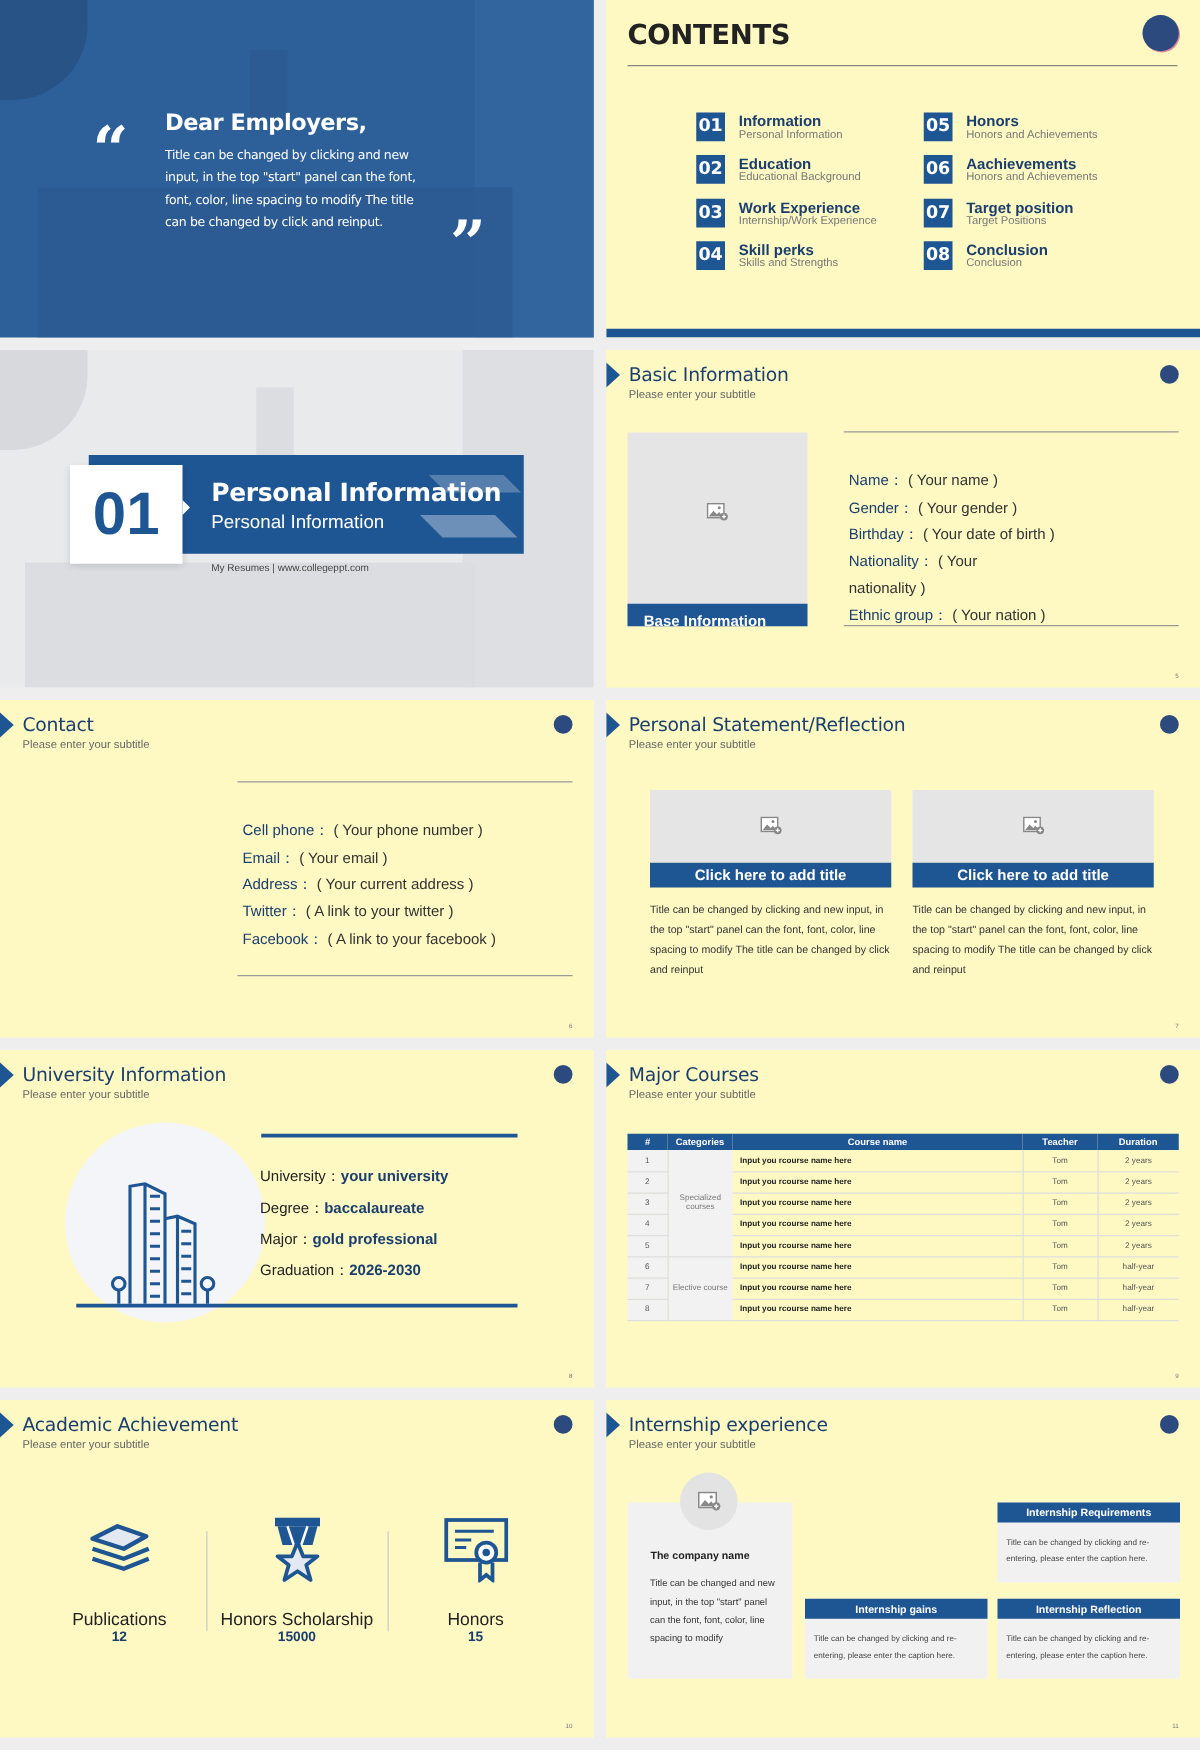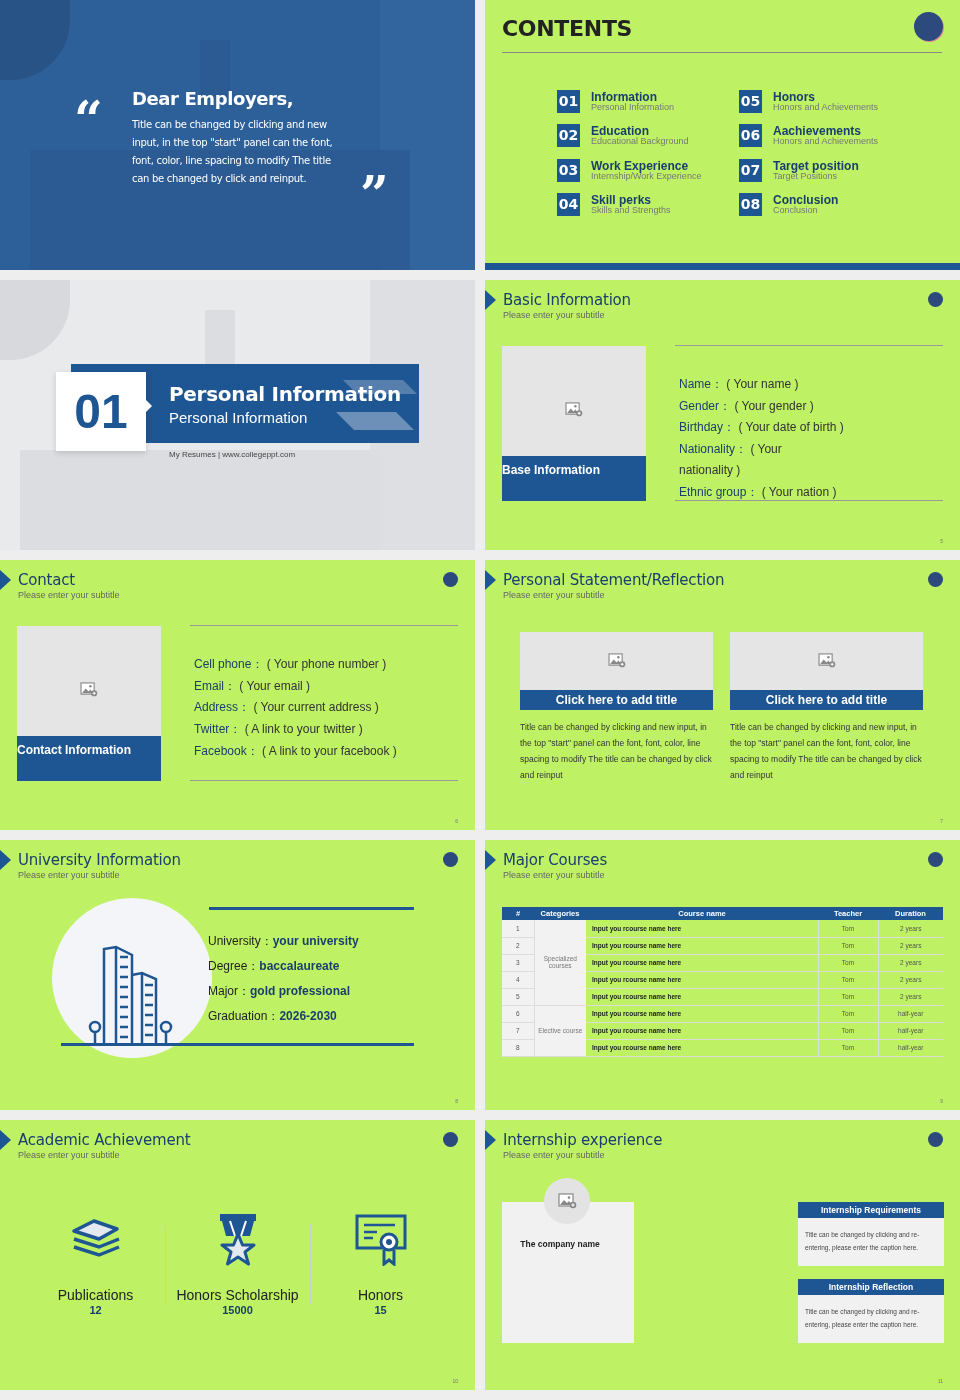--- a/index.html
+++ b/index.html
@@ -1,20 +1,20 @@
 <!DOCTYPE html>
 <html><head>
 <meta charset="utf-8">
 <style>
   * { box-sizing: border-box; margin: 0; padding: 0; }
   body {
     width: 960px; height: 1400px; background: #eeeeef;
     font-family: "Liberation Sans", sans-serif; position: relative; overflow: hidden;
   }
-  .slide { position: absolute; width: 475px; height: 270px; background: #bef264; overflow: hidden; }
+  .slide { position: absolute; width: 475px; height: 270px; background: #fef9c3; overflow: hidden; }
   .s1 { left: 0; top: 0; background: #2d5f98; }
   .s2 { left: 485px; top: 0; }
   .s3 { left: 0; top: 280px; background: #e9eaec; }
   .s4 { left: 485px; top: 280px; }
   .s5 { left: 0; top: 560px; }
   .s6 { left: 485px; top: 560px; }
   .s7 { left: 0; top: 840px; }
   .s8 { left: 485px; top: 840px; }
   .s9 { left: 0; top: 1120px; }
   .s10 { left: 485px; top: 1120px; }
@@ -55,21 +55,21 @@
   .s3 .numbox { position: absolute; left: 56px; top: 92px; width: 90px; height: 79px; background: #fff; box-shadow: 0 2px 6px rgba(0,0,0,0.15); }
   .s3 .numbox::after { content: ""; position: absolute; right: -6px; top: 28px; border-top: 6px solid transparent; border-bottom: 6px solid transparent; border-left: 6px solid #fff; }
   .s3 .num { position: absolute; left: 56px; top: 92px; width: 90px; text-align: center; font-size: 48px; font-weight: bold; color: #1e5593; line-height: 79px; }
   .s3 .t1 { position: absolute; left: 169px; top: 102px; font-size: 20px; font-weight: bold; color: #fff; font-family: "DejaVu Sans", sans-serif; letter-spacing: -0.3px; }
   .s3 .t2 { position: absolute; left: 169px; top: 129px; font-size: 15px; color: #fff; }
   .s3 .foot { position: absolute; left: 169px; top: 170px; font-size: 8px; color: #444; }
 
   
   .photo { position: absolute; background: #e6e5e6; }
   .photo .img-icon { position: absolute; left: 50%; top: 50%; width: 18px; height: 15px; margin: -8px 0 0 -9px; }
-  .photo .cap { position: absolute; left: 0; bottom: 0; width: 100%; height: 45px; background: #1e5593; color: #fff; font-weight: bold; font-size: 12px; line-height: 29px; }
+  .photo .cap { position: absolute; left: 0; bottom: 0; width: 100%; height: 18px; background: #1e5593; color: #fff; font-weight: bold; font-size: 12px; line-height: 29px; padding-left: 13px; }
 
   .hr { position: absolute; height: 1px; background: #999; }
   .kv { position: absolute; font-size: 12px; color: #333; white-space: nowrap; }
   .kv .k { color: #1a3e6e; }
 
   
   .ps-card { position: absolute; top: 72px; width: 193px; }
   .ps-card .ph { height: 58px; background: #e6e5e6; position: relative; }
   .ps-card .bar { height: 20px; background: #1e5593; color: #fff; text-align: center; font-weight: bold; font-size: 12px; line-height: 20px; }
   .ps-card .txt { margin-top: 9px; font-size: 8.5px; line-height: 16px; color: #333; }
@@ -219,26 +219,20 @@
   <div class="kv" style="left:194px;top:204px"><span class="k">Ethnic group：</span> <span>( Your nation )</span></div>
   <div class="hr" style="left:190px;top:220px;width:268px"></div>
   <div class="pg-num">5</div>
 </div>
 
 <div class="slide s5">
   <div class="hdr-arrow"></div>
   <div class="hdr-title">Contact</div>
   <div class="hdr-sub">Please enter your subtitle</div>
   <div class="hdr-dot"></div>
-  <div class="photo" style="left:17px;top:66px;width:144px;height:155px">
-    <svg class="img-icon" style="margin-top:-22px" viewBox="0 0 19 16">
-        <use href="#imgph"></use>
-      </svg>
-    <div class="cap">Contact Information</div>
-  </div>
   <div class="hr" style="left:190px;top:65px;width:268px"></div>
   <div class="kv" style="left:194px;top:96px"><span class="k">Cell phone：</span> <span>( Your phone number )</span></div>
   <div class="kv" style="left:194px;top:118px"><span class="k">Email：</span> <span>( Your email )</span></div>
   <div class="kv" style="left:194px;top:139px"><span class="k">Address：</span> <span>( Your current address )</span></div>
   <div class="kv" style="left:194px;top:161px"><span class="k">Twitter：</span> <span>( A link to your twitter )</span></div>
   <div class="kv" style="left:194px;top:183px"><span class="k">Facebook：</span> <span>( A link to your facebook )</span></div>
   <div class="hr" style="left:190px;top:220px;width:268px"></div>
   <div class="pg-num">6</div>
 </div>
 
@@ -423,23 +417,28 @@
   <div class="hdr-sub">Please enter your subtitle</div>
   <div class="hdr-dot"></div>
 
   <div class="comp"></div>
   <div class="comp-circle">
     <svg viewBox="0 0 19 16" style="position:absolute;left:14px;top:15px;width:19px;height:16px">
         <use href="#imgph"></use>
       </svg>
   </div>
   <div class="comp-name">The company name</div>
+  <div class="comp-txt">Title can be changed and new input, in the top "start" panel can the font, font, color, line spacing to modify</div>
 
   <div class="intern" style="left:313px;top:82px">
     <div class="ih">Internship Requirements</div>
     <div class="it">Title can be changed by clicking and re-entering, please enter the caption here.</div>
   </div>
+  <div class="intern" style="left:159px;top:159px">
+    <div class="ih">Internship gains</div>
+    <div class="it">Title can be changed by clicking and re-entering, please enter the caption here.</div>
+  </div>
   <div class="intern" style="left:313px;top:159px">
     <div class="ih">Internship Reflection</div>
     <div class="it">Title can be changed by clicking and re-entering, please enter the caption here.</div>
   </div>
   <div class="pg-num">11</div>
 </div>
 
 </body></html>

